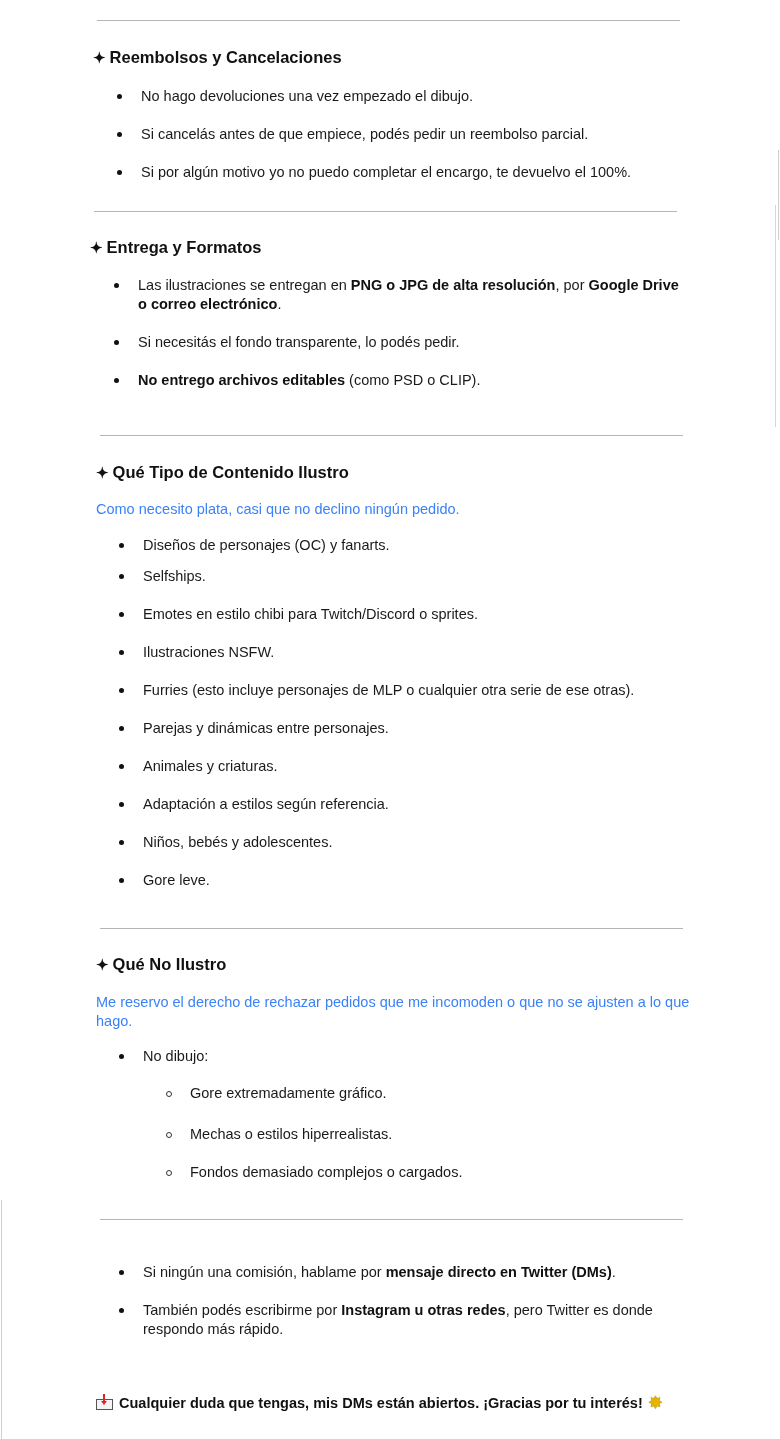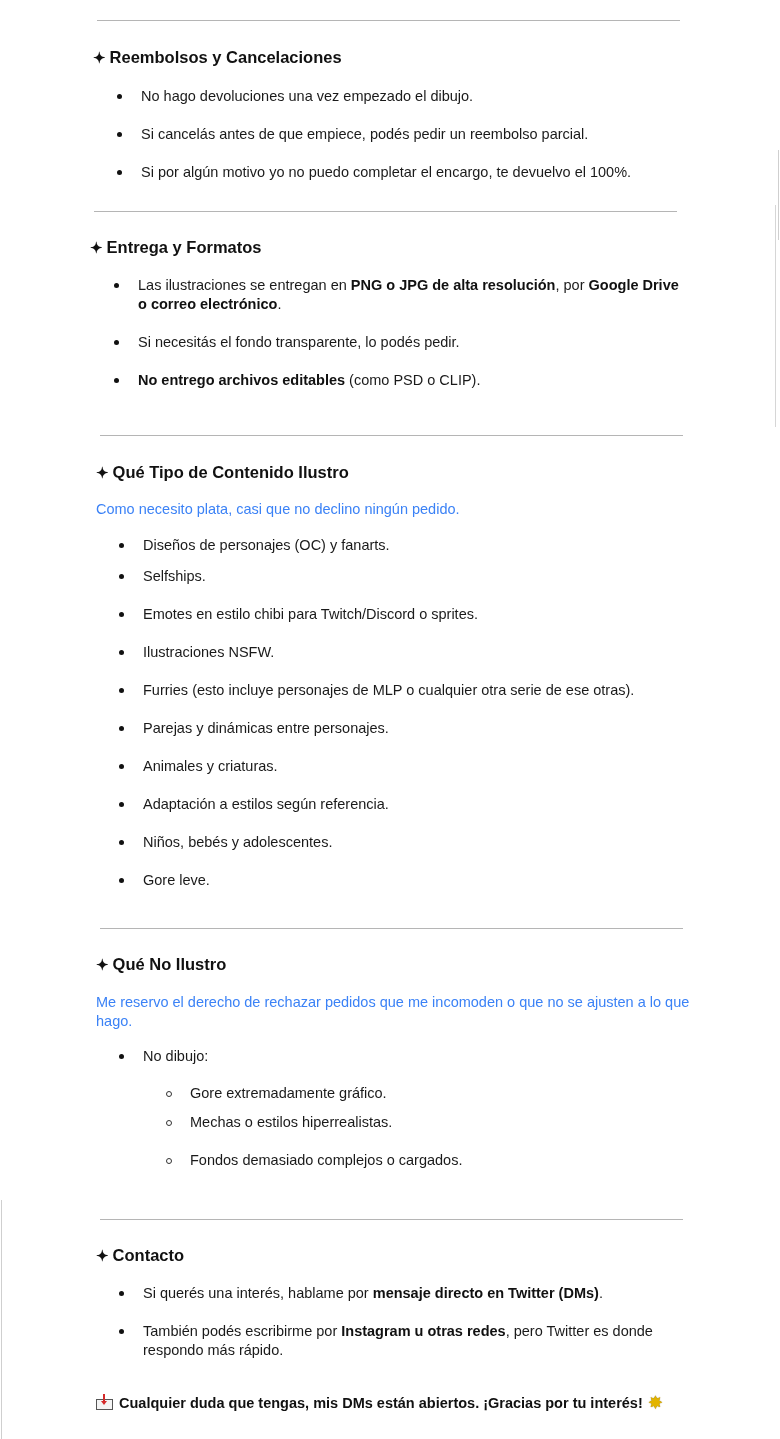--- a/index.html
+++ b/index.html
@@ -91,31 +91,30 @@
 </div>
 
 <div class="hr" style="left:100px; top:928px; width:583px;"></div>
 <div class="sec" style="left:96px; top:954px; width:600px;">
   <h2><span class="star">✦</span><span>Qué No Ilustro</span></h2>
   <p class="intro" style="margin-top:18px;">Me reservo el derecho de rechazar pedidos que me incomoden o que no se ajusten a lo que hago.</p>
   <ul style="margin-top:16px; margin-left:1px;">
     <li class="item">No dibujo:</li>
   </ul>
   <ul style="margin-top:18px; margin-left:48px;">
-    <li class="item sub" style="margin-bottom:10px;">Gore extremadamente gráfico.</li>
+    <li class="item sub" style="margin-bottom:22px;">Gore extremadamente gráfico.</li>
     <li class="item sub" style="margin-bottom:19px;">Mechas o estilos hiperrealistas.</li>
     <li class="item sub">Fondos demasiado complejos o cargados.</li>
   </ul>
 </div>
 
 <div class="hr" style="left:100px; top:1219px; width:583px;"></div>
 <div class="sec" style="left:96px; top:1245px; width:600px;">
-  <h2><span class="star">✦</span><span>Contacto</span></h2>
   <ul style="margin-top:18px; margin-left:1px;">
-    <li class="item" style="margin-bottom:19px;"><span>Si querés una interés, hablame por </span><b>mensaje directo en Twitter (DMs)</b><span>.</span></li>
+    <li class="item" style="margin-bottom:19px;"><span>Si ningún una comisión, hablame por </span><b>mensaje directo en Twitter (DMs)</b><span>.</span></li>
     <li class="item" style="padding-right:40px;"><span>También podés escribirme por </span><b>Instagram u otras redes</b><span>, pero Twitter es donde respondo más rápido.</span></li>
   </ul>
 </div>
 
 <div class="footer">
   <span class="inbox">
     <span class="tray"></span>
     <span class="arrow"></span>
     <span class="arrowhead"></span>
   </span>

